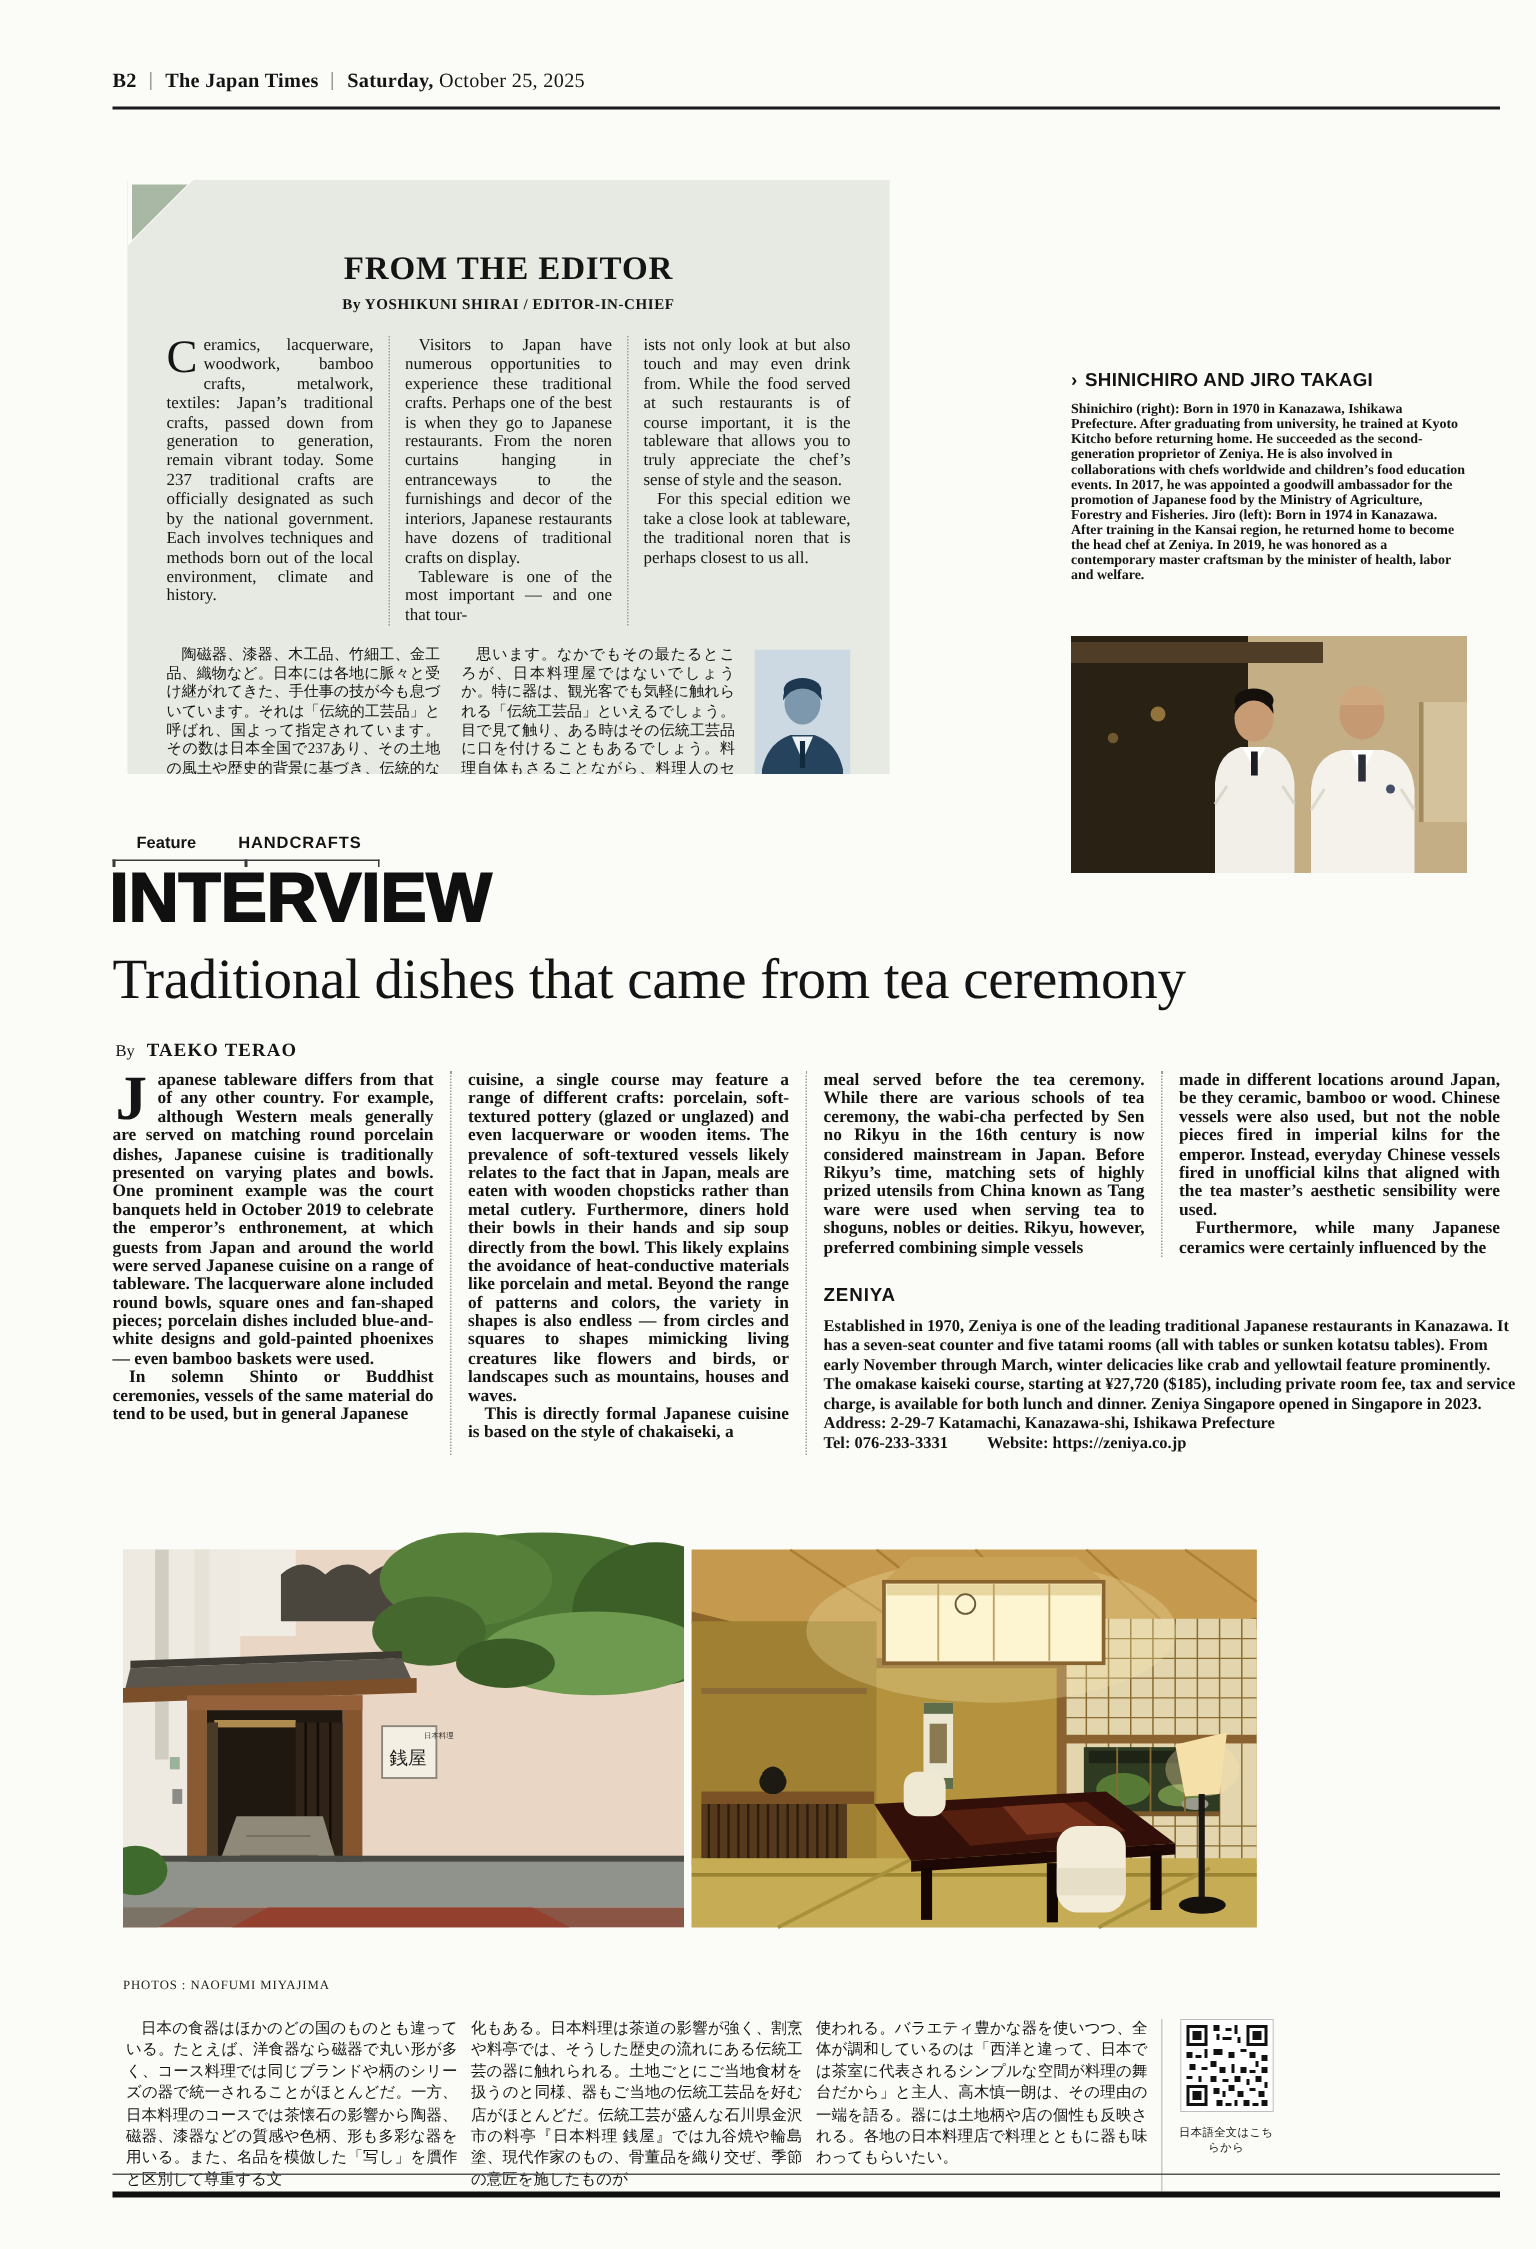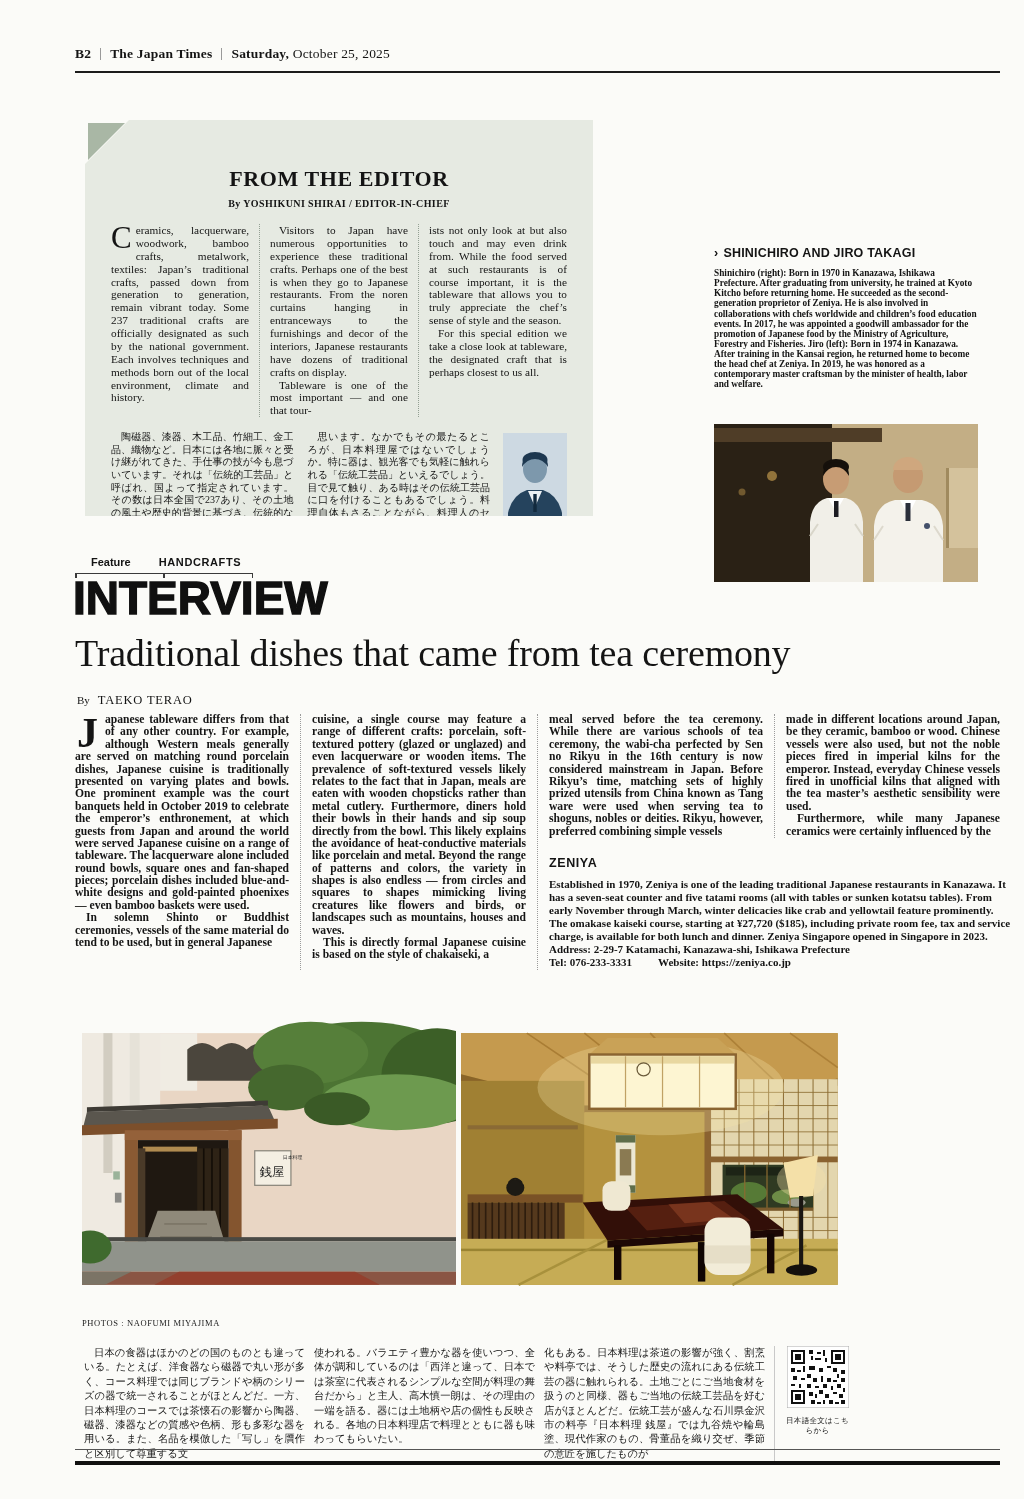--- a/index.html
+++ b/index.html
@@ -64,21 +64,21 @@
     left:73px; top:575px;
     font-family:"Liberation Sans", sans-serif; font-weight:bold; font-size:46px;
     letter-spacing:0; line-height:1; color:#101010;
     -webkit-text-stroke:1.4px #101010;
   }
   #headline {
     left:75px; top:633px; width:920px;
     font-size:38px; line-height:1.1; letter-spacing:-.2px; font-weight:400;
   }
   #article-byline { left:77px; top:693px; font-size:11px; }
-  #article-byline .author { font-weight:normal; font-size:12.5px; letter-spacing:.8px; margin-left:8px;text-align:right; }
+  #article-byline .author { font-weight:bold; font-size:12.5px; letter-spacing:.8px; margin-left:8px;text-align:right; }
 
   
   #article { left:75px; top:714px; width:925px; display:flex; }
   .a-col { width:214px; flex:0 0 214px; font-size:11.6px; line-height:1.07; text-align:justify; font-weight:bold; }
   .a-sep { flex:0 0 1px; border-left:1px dotted #9b9b9b; margin:0 11px; }
   .a-sep-short { align-self:stretch; }
   .a-col p { margin:0; text-indent:11px; }
   .a-col p.first { text-indent:0; }
   .dropcap-big { float:left; font-size:42px; line-height:34px; padding:2px 7px 0 2px; font-weight:bold; }
   .a-right { width:464px; flex:0 0 464px; display:flex; flex-direction:column; }
@@ -131,21 +131,21 @@
     <div class="ed-cols">
       <div class="ed-col">
         <p class="first"><span class="dropcap">C</span><span>eramics, lacquerware, woodwork, bamboo crafts, metalwork, textiles: Japan’s traditional crafts, passed down from generation to generation, remain vibrant today. Some 237 traditional crafts are officially designated as such by the national government. Each involves techniques and methods born out of the local environment, climate and history.</span></p>
       </div>
       <div class="ed-col">
         <p>Visitors to Japan have numerous opportunities to experience these traditional crafts. Perhaps one of the best is when they go to Japanese restaurants. From the noren curtains hanging in entranceways to the furnishings and decor of the interiors, Japanese restaurants have dozens of traditional crafts on display.</p>
         <p>Tableware is one of the most important — and one that tour-</p>
       </div>
       <div class="ed-col">
         <p class="first">ists not only look at but also touch and may even drink from. While the food served at such restaurants is of course important, it is the tableware that allows you to truly appreciate the chef’s sense of style and the season.</p>
-        <p>For this special edition we take a close look at tableware, the designated craft that is perhaps closest to us all.</p>
+        <p>For this special edition we take a close look at tableware, the traditional noren that is perhaps closest to us all.</p>
       </div>
     </div>
     <div class="ed-jp">
       <div class="ed-jp-col">
         <p>陶磁器、漆器、木工品、竹細工、金工品、織物など。日本には各地に脈々と受け継がれてきた、手仕事の技が今も息づいています。それは「伝統的工芸品」と呼ばれ、国よって指定されています。その数は日本全国で237あり、その土地の風土や歴史的背景に基づき、伝統的な技術や技法により生み出されています。</p>
       </div>
       <div class="ed-jp-col">
         <p>思います。なかでもその最たるところが、日本料理屋ではないでしょうか。特に器は、観光客でも気軽に触れられる「伝統工芸品」といえるでしょう。目で見て触り、ある時はその伝統工芸品に口を付けることもあるでしょう。料理自体もさることながら、料理人のセンスと季節を感じることができるのが日本の伝統的な器の数々です。</p>
         <p>今回はそんな身近な伝統工芸品といえる「器」について、いろいろと見てみましょう。</p>
       </div>
@@ -380,24 +380,24 @@
   </svg>
 </div>
 
 <div id="photo-credit" class="abs">PHOTOS : NAOFUMI MIYAJIMA</div>
 
 <div id="summary-row" class="abs">
   <div class="sum-col">
       <p class="ind">日本の食器はほかのどの国のものとも違っている。たとえば、洋食器なら磁器で丸い形が多く、コース料理では同じブランドや柄のシリーズの器で統一されることがほとんどだ。一方、日本料理のコースでは茶懐石の影響から陶器、磁器、漆器などの質感や色柄、形も多彩な器を用いる。また、名品を模倣した「写し」を贋作と区別して尊重する文</p>
     </div>
   <div class="sum-col">
+      <p>化もある。日本料理は茶道の影響が強く、割烹や料亭では、そうした歴史の流れにある伝統工芸の器に触れられる。土地ごとにご当地食材を扱うのと同様、器もご当地の伝統工芸品を好む店がほとんどだ。伝統工芸が盛んな石川県金沢市の料亭『日本料理 銭屋』では九谷焼や輪島塗、現代作家のもの、骨董品を織り交ぜ、季節の意匠を施したものが</p>
+    </div>
+  <div class="sum-col">
       <p>使われる。バラエティ豊かな器を使いつつ、全体が調和しているのは「西洋と違って、日本では茶室に代表されるシンプルな空間が料理の舞台だから」と主人、高木慎一朗は、その理由の一端を語る。器には土地柄や店の個性も反映される。各地の日本料理店で料理とともに器も味わってもらいたい。</p>
-    </div>
-  <div class="sum-col">
-      <p>化もある。日本料理は茶道の影響が強く、割烹や料亭では、そうした歴史の流れにある伝統工芸の器に触れられる。土地ごとにご当地食材を扱うのと同様、器もご当地の伝統工芸品を好む店がほとんどだ。伝統工芸が盛んな石川県金沢市の料亭『日本料理 銭屋』では九谷焼や輪島塗、現代作家のもの、骨董品を織り交ぜ、季節の意匠を施したものが</p>
     </div>
   <div class="sum-qr">
     <svg width="62" height="62" viewBox="0 0 31 31">
       <rect width="31" height="31" fill="#ffffff" stroke="#aaaaaa" stroke-width="0.5"></rect>
       <g fill="#111111">
         <rect x="2" y="2" width="7" height="7"></rect>
           <rect x="22" y="2" width="7" height="7"></rect>
           <rect x="2" y="22" width="7" height="7"></rect>
         <rect x="3" y="3" width="5" height="5" fill="#ffffff"></rect>
           <rect x="23" y="3" width="5" height="5" fill="#ffffff"></rect>

